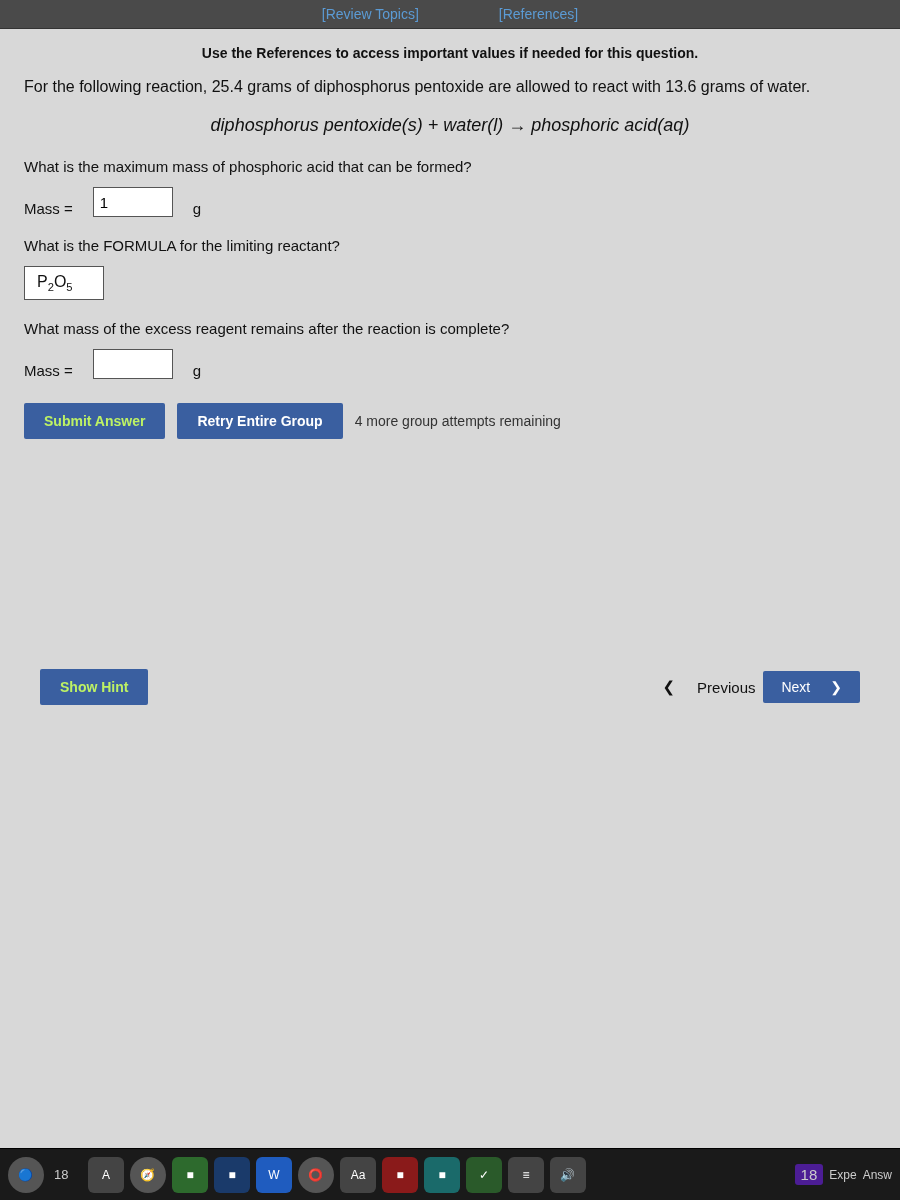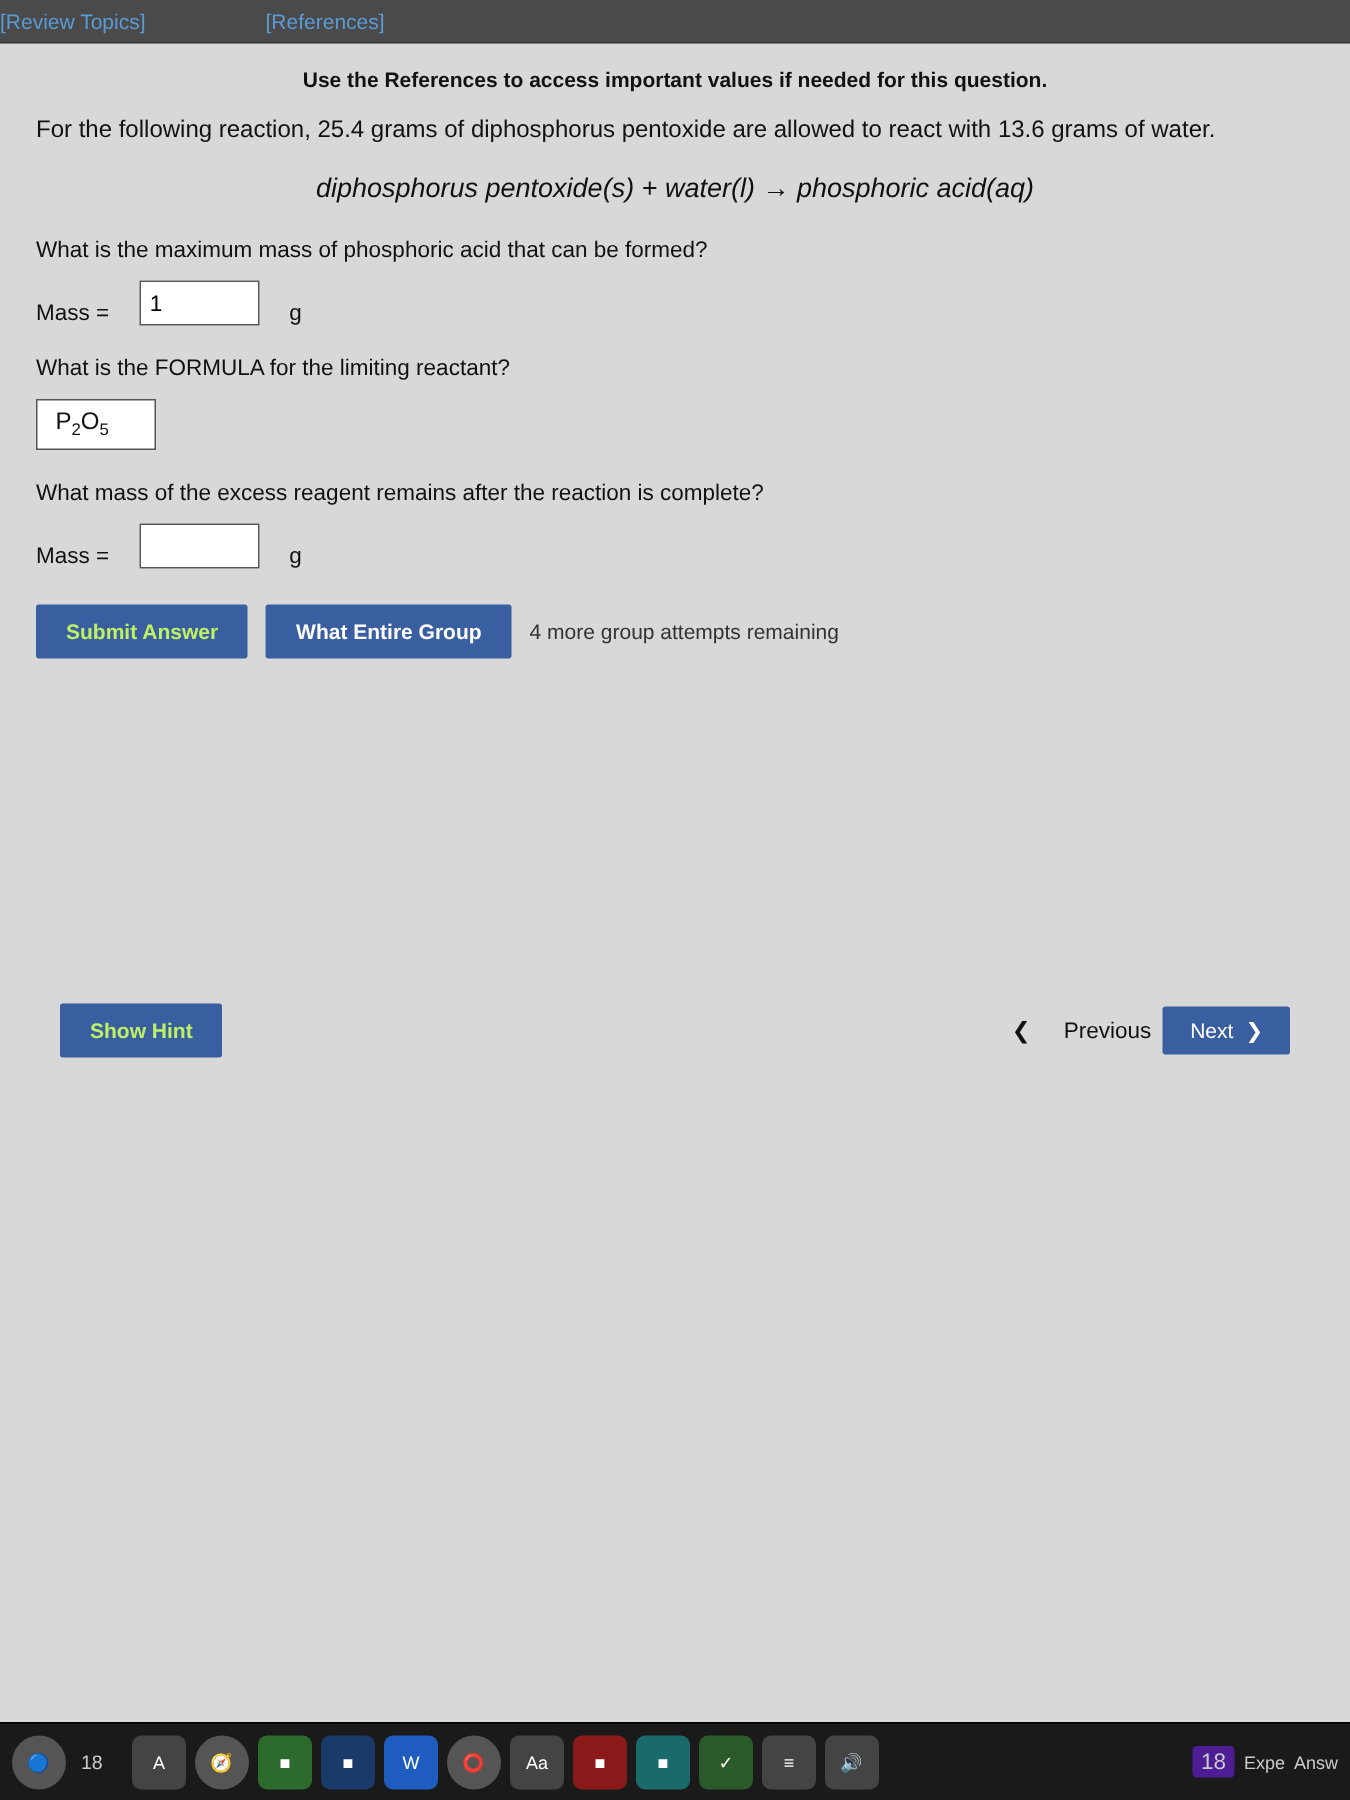--- a/index.html
+++ b/index.html
@@ -10,20 +10,21 @@
       width: 900px;
       min-height: 1200px;
       display: flex;
       flex-direction: column;
     }
 
     
     .top-nav {
       background: #4a4a4a;
       display: flex;
+      justify-content: center;
       gap: 80px;
       padding: 6px 0;
       border-bottom: 1px solid #333;
     }
 
     .nav-link {
       color: #5b9bd5;
       font-size: 14px;
       text-decoration: none;
       cursor: pointer;
@@ -139,21 +140,21 @@
     .btn-nav {
       background: #3a5fa0;
       color: #fff;
       border: none;
       padding: 8px 18px;
       font-size: 14px;
       cursor: pointer;
       border-radius: 2px;
       display: flex;
       align-items: center;
-      gap: 8px;
+      gap: 20px;
     }
 
     .btn-prev {
       background: transparent;
       color: #111;
       border: none;
       font-size: 15px;
       cursor: pointer;
       display: flex;
       align-items: center;
@@ -283,21 +284,21 @@
   <div class="question-line">What mass of the excess reagent remains after the reaction is complete?</div>
   <div class="input-row">
     <span class="input-label">Mass =</span>
     <input type="text" class="answer-input" value="" style="">
     <span class="unit-label">g</span>
   </div>
 
   
   <div class="buttons-area">
     <button class="btn-submit">Submit Answer</button>
-    <button class="btn-retry">What Entire Group</button>
+    <button class="btn-retry">Retry Entire Group</button>
     <span class="attempts-text">4 more group attempts remaining</span>
   </div>
 
   
   <div class="spacer-area"></div>
 
   
   <div class="bottom-nav-wrapper">
     <button class="btn-submit">Show Hint</button>
     <div style="display:flex; align-items:center; gap: 8px;">

